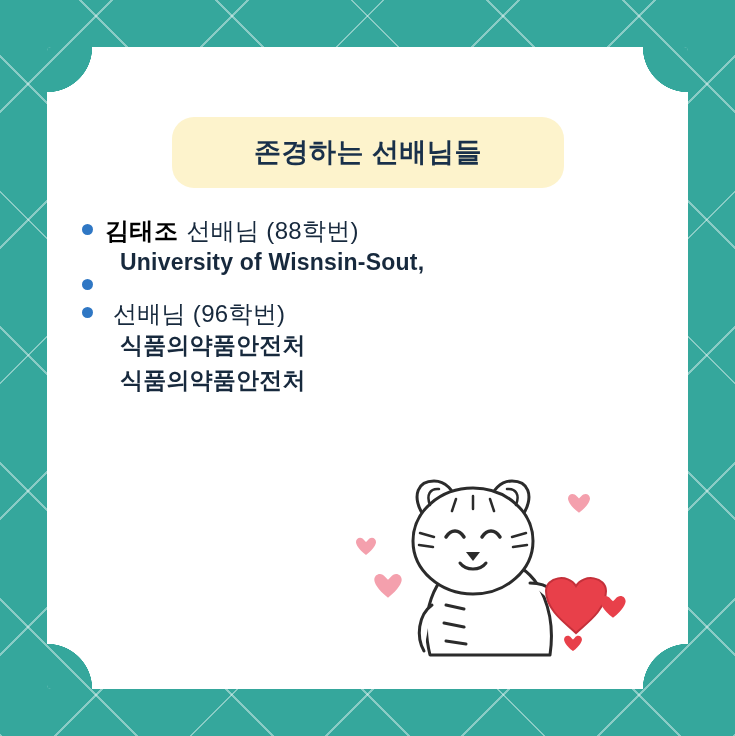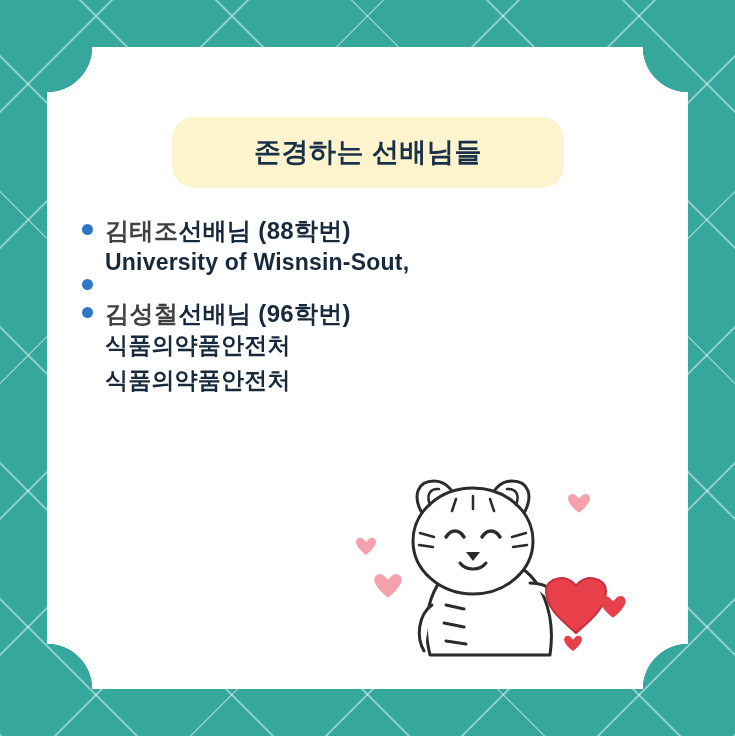--- a/index.html
+++ b/index.html
@@ -97,37 +97,37 @@
     height: 11px;
     border-radius: 50%;
     background: #2f77c4;
     display: inline-block;
     margin-right: 12px;
     flex: 0 0 auto;
     position: relative;
     top: -4px;
   }
   .name {
-    color: #404040;
+    color: #000000;
     font-size: 24px;
     font-weight: bold;
     letter-spacing: 0.5px;
   }
   .suffix {
     color: #17293d;
     font-size: 24px;
-    font-weight: bold;
-    margin-left: 0;
+    font-weight: normal;
+    margin-left: 8px;
     letter-spacing: 0.3px;
   }
   .detail {
     color: #17293d;
     font-size: 23px;
     font-weight: bold;
-    margin-left: 23px;
+    margin-left: 38px;
     line-height: 1.38;
     letter-spacing: 0.2px;
   }
   
   #tiger-art {
     position: absolute;
     left: 360px;
     top: 455px;
     width: 280px;
     height: 220px;
@@ -165,21 +165,20 @@
 
     <div class="entry">
       <div class="entry-head">
         <span class="bullet"></span>
       </div>
     </div>
 
     <div class="entry">
       <div class="entry-head">
         <span class="bullet"></span>
-        <span class="name">김성철</span>
         <span class="suffix">선배님 (96학번)</span>
       </div>
       <div class="detail">식품의약품안전처</div>
     </div>
 
     <div class="entry">
       <div class="detail">식품의약품안전처</div>
     </div>
 
   </div>

